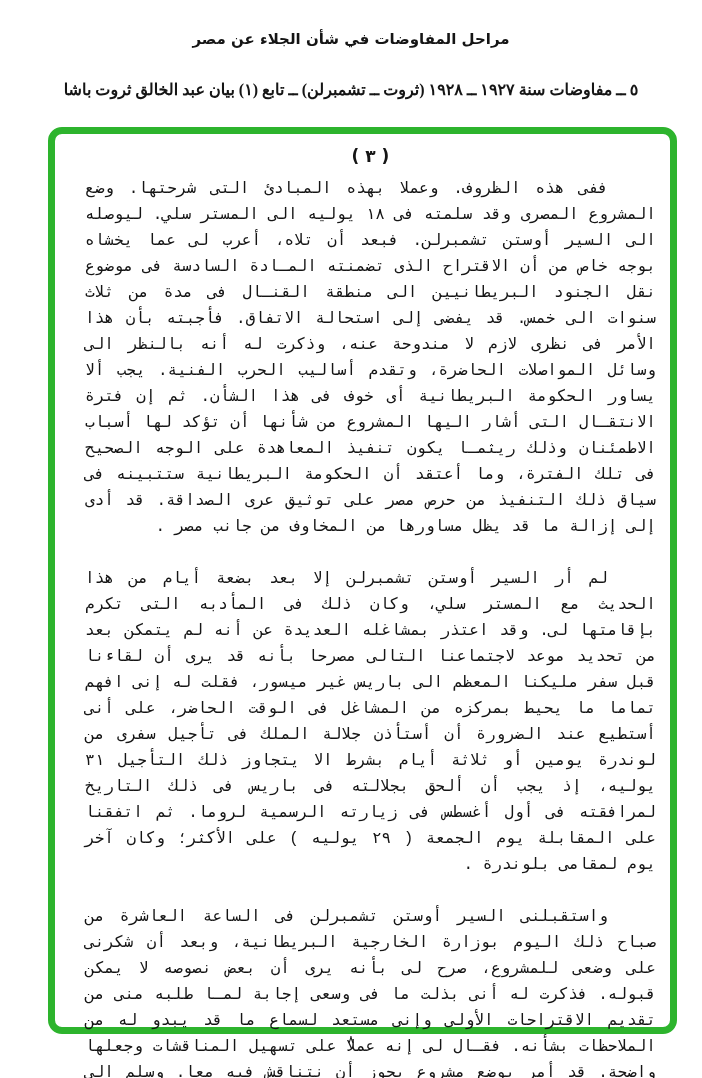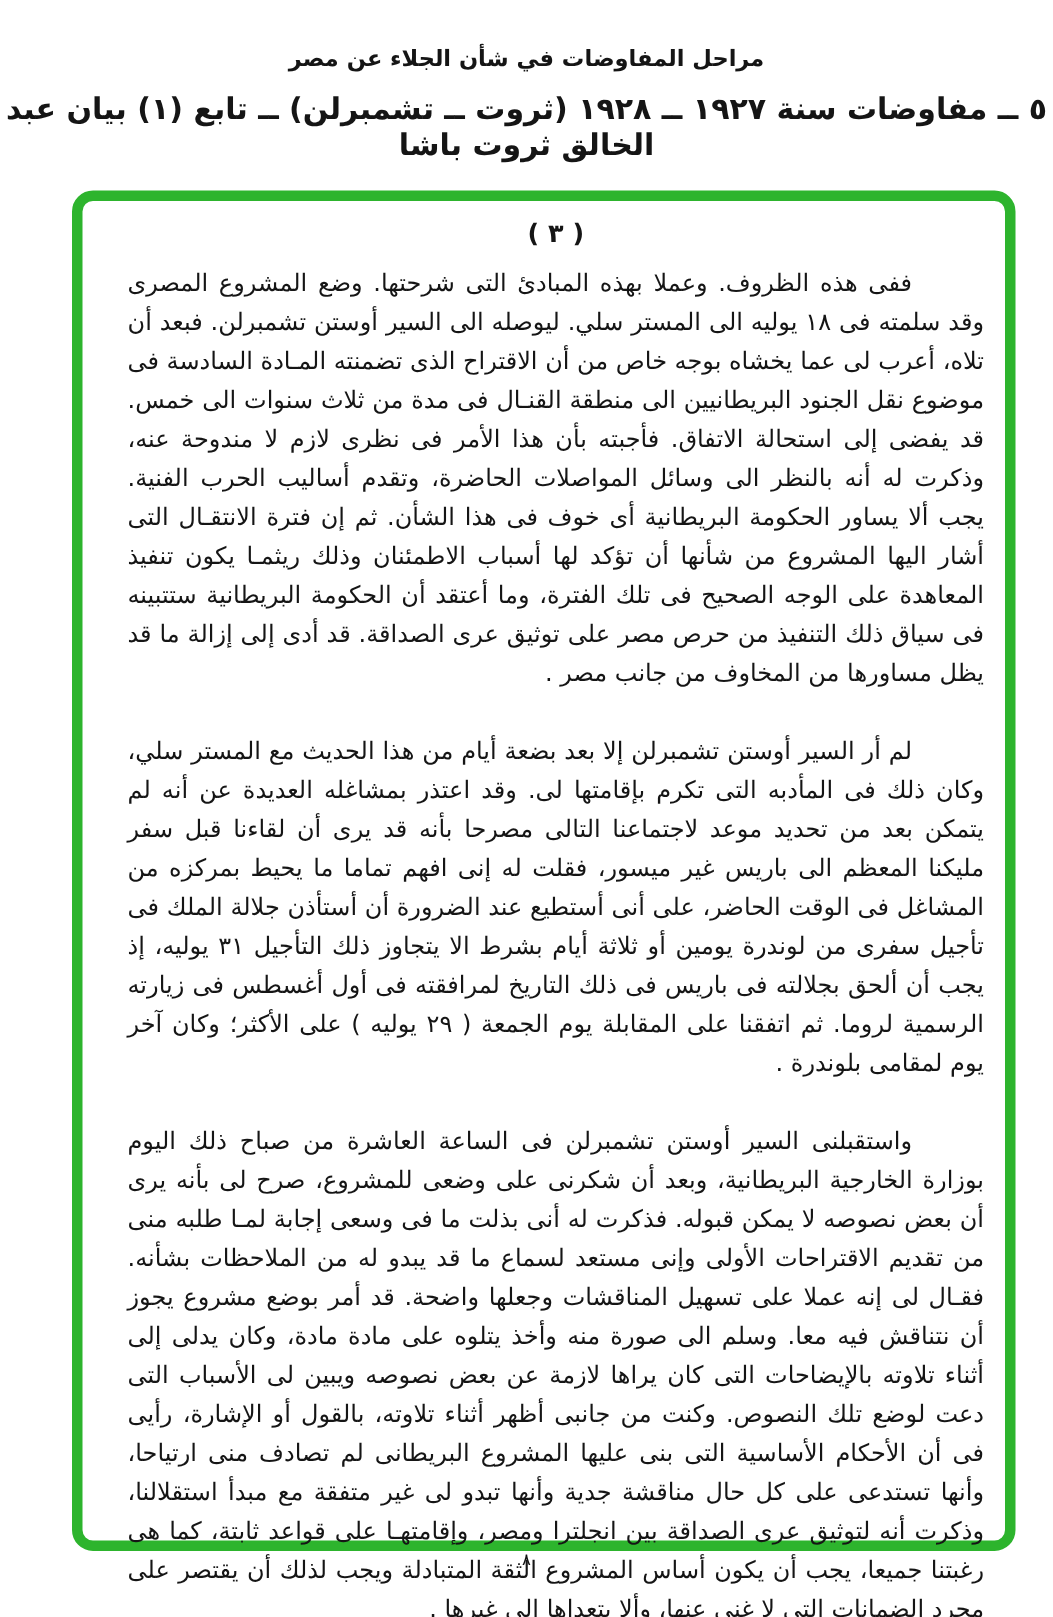--- a/index.html
+++ b/index.html
@@ -16,27 +16,28 @@
     color: #151515;
   }
   .page-header {
     direction: rtl;
     text-align: center;
     padding-top: 30px;
   }
   .doc-title {
     font-size: 15px;
     font-weight: 700;
-    margin: 0 0 12px 0;
+    margin: 0 0 32px 0;
     letter-spacing: 0.2px;
   }
   .doc-subtitle {
-    font-size: 20px;
+    font-size: 16px;
     font-weight: 700;
     margin: 0 0 11px 0;
+    font-family: Liberation Serif, serif;
   }
   .doc-source {
     font-size: 11px;
     font-weight: 700;
     margin: 0;
   }
   .content-frame {
     position: absolute;
     left: 48px;
     top: 127px;
@@ -55,20 +56,21 @@
     font-weight: 600;
     margin: 2px 0 10px 0;
   }
   .body-text p {
     direction: rtl;
     text-align: justify;
     font-size: 16px;
     line-height: 26px;
     margin: 0 0 26px 0;
     text-indent: 48px;
+    font-family: Liberation Mono, monospace;
   }
   .body-text p:last-child {
     margin-bottom: 0;
   }
   .page-number {
     position: absolute;
     top: 1033px;
     left: 0;
     width: 100%;
     text-align: center;

